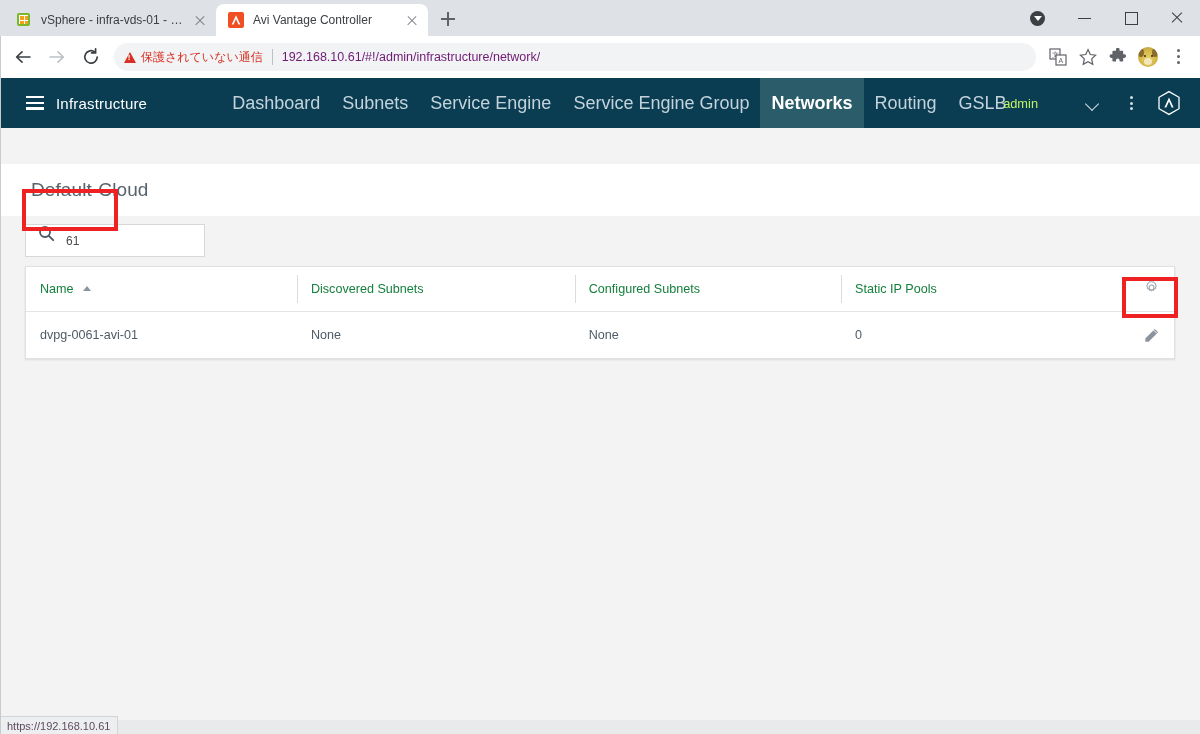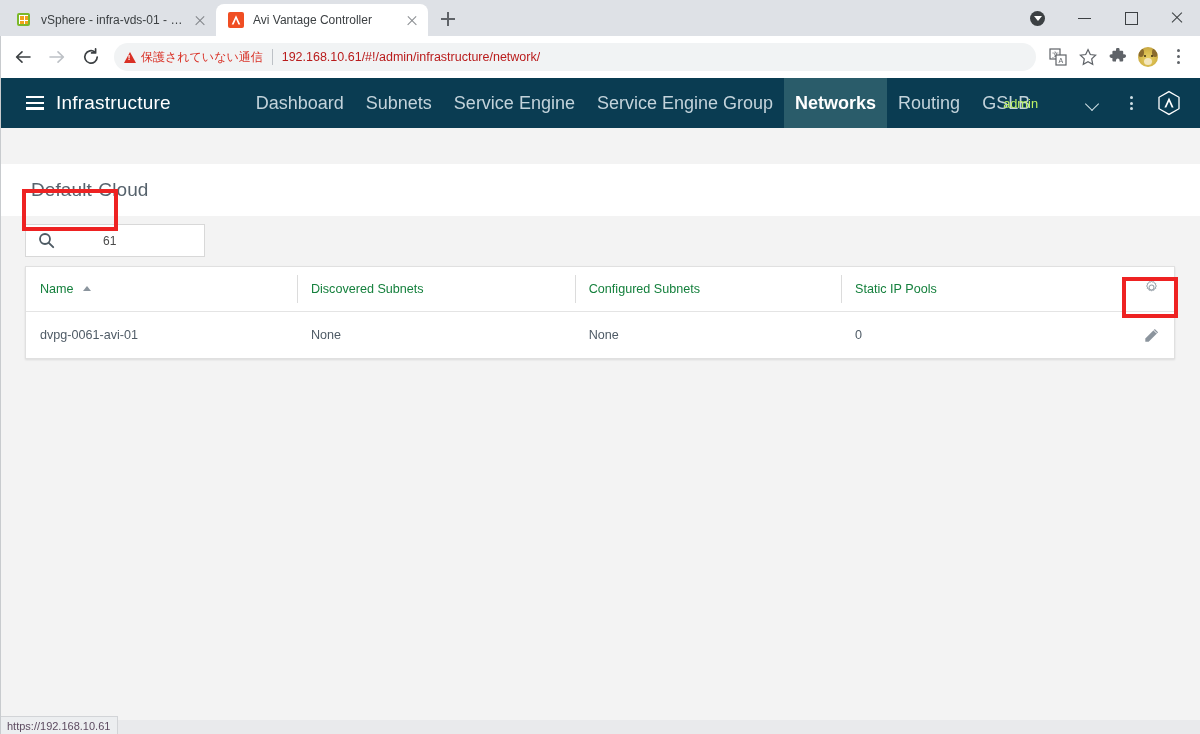--- a/index.html
+++ b/index.html
@@ -98,21 +98,21 @@
     display:flex; align-items:center; padding:0 10px; margin: 0 6px 0 4px;
     max-width: 930px;
   }
   .omni-warn { display:flex; align-items:center; flex:0 0 auto; }
   .warn-tri { width:0;height:0; border-left:6px solid transparent; border-right:6px solid transparent;
     border-bottom:11px solid #d93025; position:relative; margin-right:5px; }
   .warn-tri:after { content:"!"; position:absolute; left:-2.2px; top:1.5px; font-size:8px; color:#fff;
     font-family:"Liberation Sans",sans-serif; font-weight:bold; }
   .warn-txt { font-size:12px; color:#d93025; }
   .omni-div { width:1px; height:16px; background:#bdc1c6; margin:0 9px; }
-  .omni-url { font-size:12.5px; color:#b91c1c; white-space:nowrap; overflow:hidden; }
+  .omni-url { font-size:12.5px; color:#701a75; white-space:nowrap; overflow:hidden; }
   .tb-right { display:flex; align-items:center; flex:0 0 auto; }
   .tb-icon { width:28px; height:28px; margin-left:2px; position:relative; }
 
   .star { position:absolute; left:5px; top:5px; }
   .puzzle { position:absolute; left:5px; top:5px; }
   .avatar {
     width:20px;height:20px;border-radius:50%;
     position:absolute; left:4px; top:4px;
     background: radial-gradient(circle at 50% 58%, #e8d06a 0%, #d8bb4d 45%, #b9963a 100%);
     overflow:hidden;
@@ -135,21 +135,21 @@
 
   .appbar {
     height:50px; background:#0a3c52; display:flex; align-items:center; color:#fff;
     position:relative;
   }
   .hamburger { width:18px; height:14px; margin:0 12px 0 26px; position:relative; }
   .hamburger i { position:absolute; left:0; width:18px; height:2.4px; background:#fff; }
   .hamburger i:nth-child(1){ top:0; }
   .hamburger i:nth-child(2){ top:5.6px; }
   .hamburger i:nth-child(3){ top:11.2px; }
-  .brand { font-size:19px; font-weight:400; letter-spacing:.2px; color:#fff; }
+  .brand { font-size:15px; font-weight:400; letter-spacing:.2px; color:#fff; }
 
   .mainnav { display:flex; align-items:stretch; height:50px; margin-left:74px; }
   .mainnav .item {
     display:flex; align-items:center; padding:0 11px; font-size:18px;
     color:#c3d3db; white-space:nowrap;
   }
   .mainnav .item.active { background:#2a5c6a; color:#ffffff; font-weight:600; }
 
   .appbar-right { position:absolute; right:18px; top:0; height:50px; display:flex; align-items:center; }
   .user { font-size:12.8px; color:#bef264; margin-right:44px; }
@@ -168,21 +168,21 @@
 
   .page-title-bar { height:52px; background:#ffffff; display:flex; align-items:center;margin-top:36px; }
   .page-title { font-size:19px; color:#56626c; font-weight:400; margin-left:31px; letter-spacing:.1px; }
 
   .content { background:#f3f3f3; padding:0; position:relative; }
 
   .searchrow { height:50px; position:relative; }
   .searchbox {
     position:absolute; left:25px; top:8px; width:180px; height:33px;
     background:#ffffff; border:1px solid #d8d8d8;
-    display:flex; align-items:center;gap:37px;
+    display:flex; 
   }
   .searchbox .sicon { width:17px; height:17px; margin:0 11px 0 12px; position:relative; flex:0 0 17px; }
   .searchbox input {
     border:0; outline:0; background:transparent; font-size:12px; color:#4a4a4a;
     width:100%; font-family:"Liberation Sans", sans-serif;
   }
 
   
   .anno-search {
     position:absolute; left:22px; top:189px; width:96px; height:42px;

